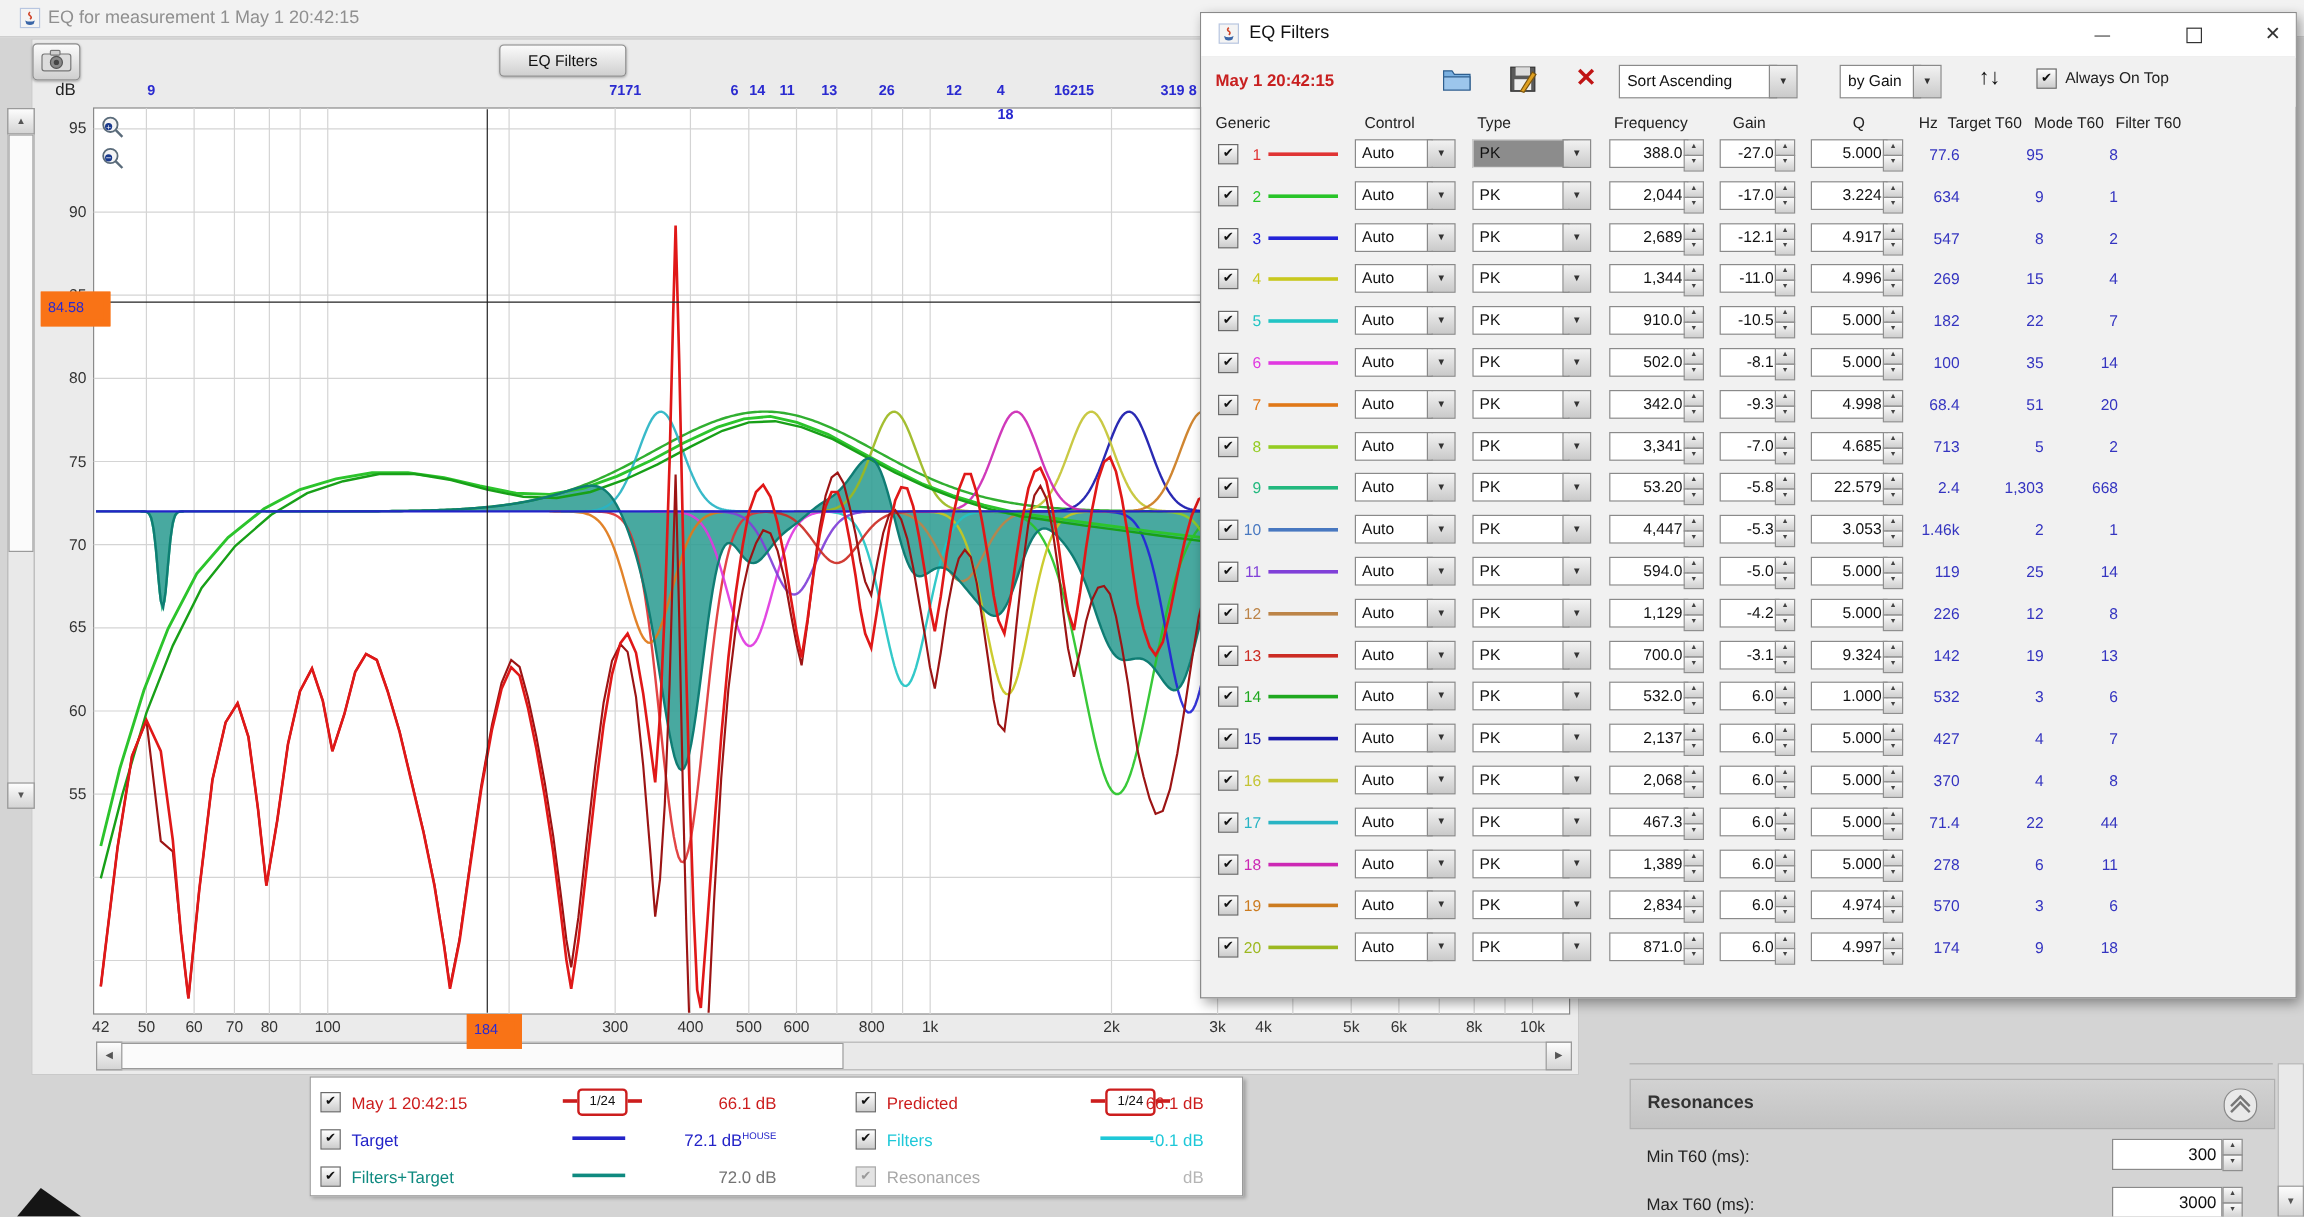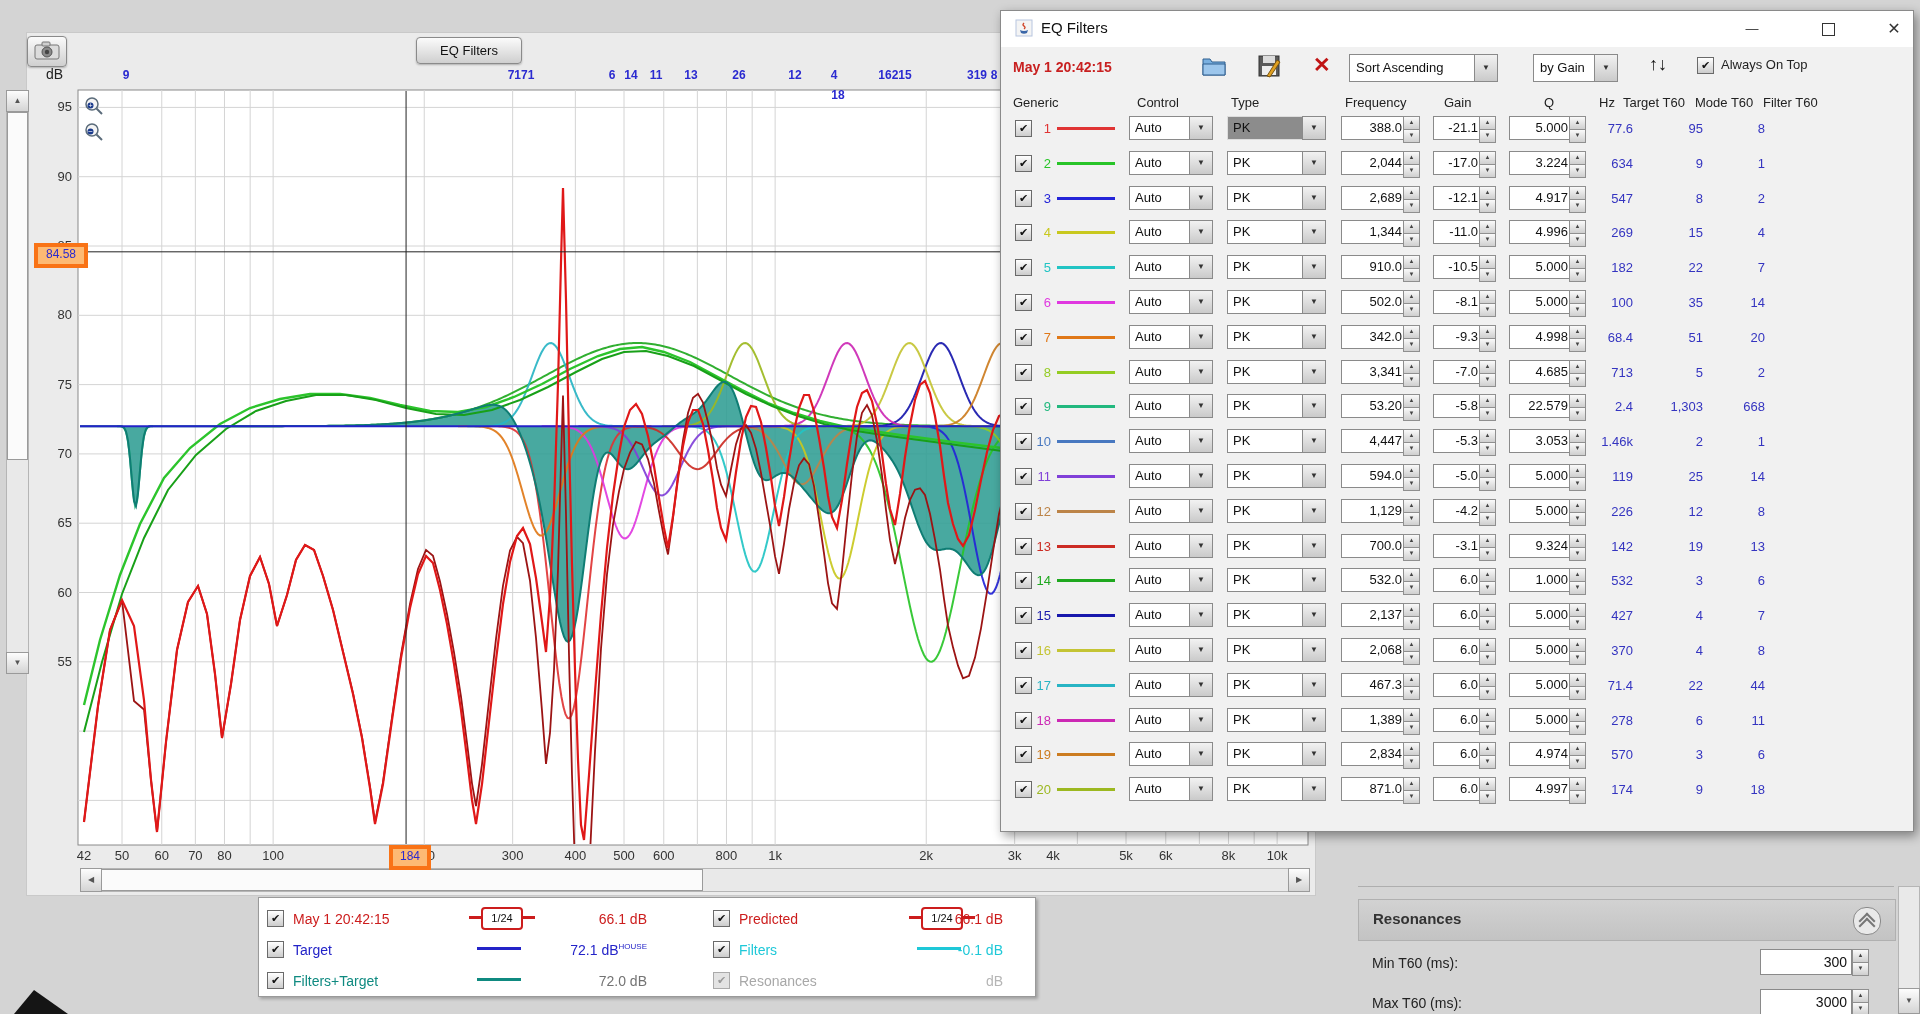--- a/index.html
+++ b/index.html
@@ -7,21 +7,21 @@
   .abs{position:absolute;}
   
   #titlebar{position:absolute;left:0;top:0;width:1920px;height:30px;background:#f2f2f2;border-bottom:1px solid #cfcfcf;}
   #main-title{position:absolute;left:40px;top:6px;font-size:15px;color:#8f8f8f;}
   
   #graph-panel{position:absolute;left:26px;top:32px;width:1288px;height:862px;background:#ebebeb;border:1px solid #c9c9c9;}
   .btn3d{position:absolute;background:linear-gradient(#fbfbfb,#cfcfcf);border:1px solid #8a8a8a;border-radius:4px;text-align:center;color:#111;box-shadow:0 1px 2px rgba(0,0,0,.25);}
   .ytick{position:absolute;width:34px;text-align:right;font-size:13px;color:#333;}
   .xtick{position:absolute;font-size:13px;color:#333;transform:translateX(-50%);}
   .topnum{position:absolute;font-size:12px;color:#2a2ad0;transform:translateX(-50%);font-weight:bold;}
-  .cursorbox{position:absolute;background:#fdba74;border:4px solid #f97316;color:#2a2ad0;font-size:12px;text-align:center;line-height:15px;z-index:6;}
+  .cursorbox{position:absolute;background:#f97316;border:6px solid #f97316;color:#2a2ad0;font-size:12px;line-height:15px;z-index:6;}
   
   .sbtrack{position:absolute;background:#e9e9e9;border:1px solid #b5b5b5;}
   .sbbtn{position:absolute;background:linear-gradient(#fdfdfd,#d4d4d4);border:1px solid #9a9a9a;color:#555;font-size:8px;text-align:center;}
   .sbthumb{position:absolute;background:#fbfbfb;border:1px solid #9a9a9a;}
   
   #legend{position:absolute;left:258px;top:897px;width:776px;height:98px;background:#fff;border:1px solid #9a9a9a;box-shadow:2px 2px 3px rgba(0,0,0,.25);}
   .lrow{position:absolute;left:0;width:100%;height:30px;}
   .cb{position:absolute;width:15px;height:15px;background:linear-gradient(#ffffff,#cccccc);border:1px solid #6a6a6a;text-align:center;line-height:14px;font-size:11px;color:#111;}
   .cb.dis{background:#e3e3e3;color:#9a9a9a;border-color:#aaa;}
   .lline{position:absolute;height:3px;width:44px;top:12px;}
@@ -59,20 +59,28 @@
   .field.num{text-align:right;padding-right:4px;padding-left:0;}
   .frow .cbtn{top:3px;height:22px;line-height:22px;}
   .bval{position:absolute;top:8px;font-size:13px;color:#3434c0;text-align:right;}
   svg text{font-family:"Liberation Sans",sans-serif;}
 </style>
 </head>
 <body>
 
 <div id="app">
 
+  <div id="titlebar">
+    <svg class="abs" style="left:16px;top:6px" width="18" height="18" viewBox="0 0 18 18">
+      <rect x="1" y="1" width="16" height="16" fill="#f4f4f4" stroke="#b8c6e0"></rect>
+      <path d="M5 11 q4 2 8 0 l-1 3 q-3 1.5 -6 0 z" fill="#3a66a8"></path>
+      <path d="M9 4 q-2 2 0 3 q2 1.5 0 3" stroke="#d0452a" stroke-width="1.4" fill="none"></path>
+    </svg>
+    <span id="main-title">EQ for measurement 1 May 1 20:42:15</span>
+  </div>
 
   <div id="graph-panel"></div>
 
   <div class="btn3d" style="left:27px;top:36px;width:38px;height:29px">
     <svg width="26" height="20" viewBox="0 0 26 20" style="margin-top:4px">
       <rect x="1" y="4" width="24" height="14" rx="2" fill="#dcdcdc" stroke="#777"></rect>
       <rect x="8" y="1" width="8" height="4" rx="1" fill="#cfcfcf" stroke="#777"></rect>
       <circle cx="13" cy="11" r="5" fill="#8a8a8a" stroke="#555"></circle>
       <circle cx="13" cy="11" r="2.2" fill="#444"></circle>
     </svg>
@@ -302,21 +310,21 @@
           <div class="fline" style="left:56px;width:58px;background:#e03434"></div>
           <div class="field" style="left:128px;width:58px">Auto</div>
           <div class="cbtn" style="left:188px">▼</div>
           <div class="field sel" style="left:226px;width:74px">PK</div>
           <div class="cbtn" style="left:301px">▼</div>
           <div class="field num" style="left:340px;width:60px">388.0</div>
           <div class="spin" style="left:402px">
             <div class="sbtn">▲</div>
             <div class="sbtn">▼</div>
           </div>
-          <div class="field num" style="left:432px;width:44px">-21.1</div>
+          <div class="field num" style="left:432px;width:44px">-27.0</div>
           <div class="spin" style="left:478px">
             <div class="sbtn">▲</div>
             <div class="sbtn">▼</div>
           </div>
           <div class="field num" style="left:508px;width:58px">5.000</div>
           <div class="spin" style="left:568px">
             <div class="sbtn">▲</div>
             <div class="sbtn">▼</div>
           </div>
           <div class="bval" style="left:578px;width:54px">77.6</div>

